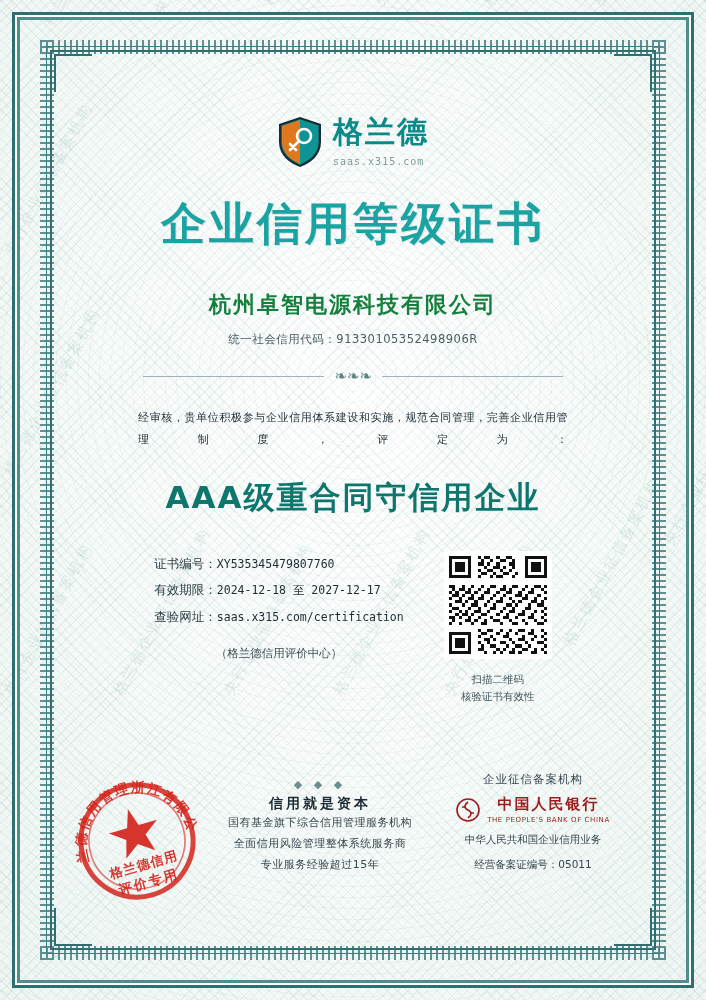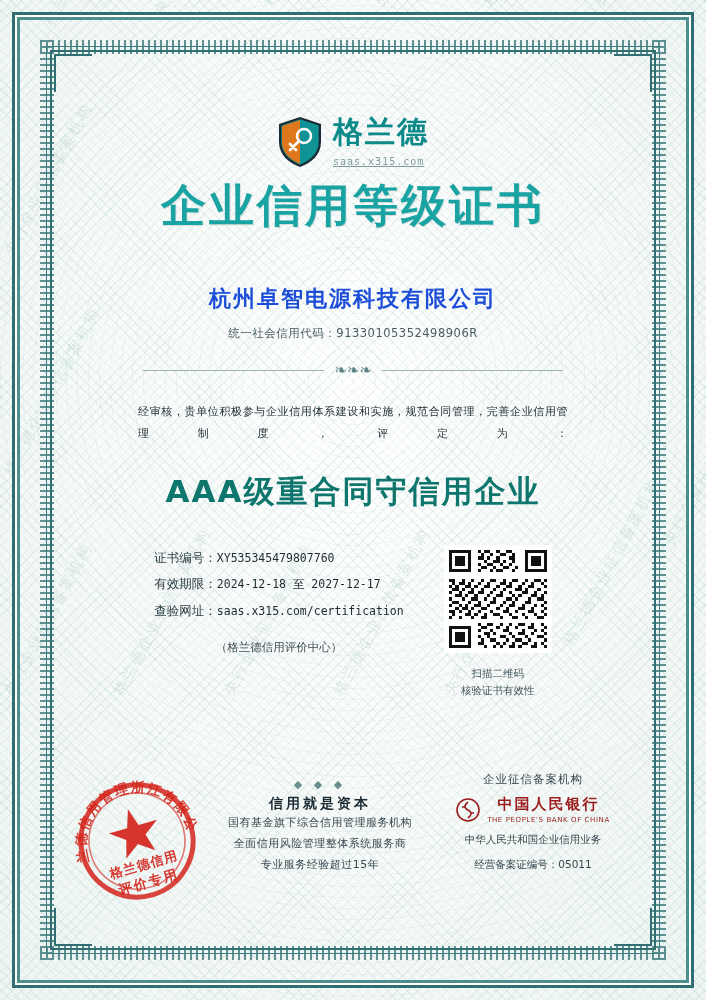--- a/index.html
+++ b/index.html
@@ -117,38 +117,37 @@
     letter-spacing: 2px;
     line-height: 1;
     font-family: "DejaVu Sans", sans-serif;
   }
   .logo-sub {
     font-size: 10px;
     color: #7f9a9a;
     letter-spacing: 1px;
     margin-top: 9px;
     font-family: "DejaVu Sans Mono", monospace;
-    text-decoration: underline;
   }
 
   .cert-title {
-    margin-top: 8px;
+    margin-top: 26px;
     font-size: 45px;
     font-weight: bold;
     color: #1aa3a3;
     letter-spacing: 3px;
     font-family: "DejaVu Sans", sans-serif;
     text-shadow: 1px 1px 0 rgba(0,0,0,0.10);
   }
 
   .company {
-    margin-top: 48px;
+    margin-top: 36px;
     font-size: 22px;
     font-weight: bold;
-    color: #1d4ed8;
+    color: #15803d;
     letter-spacing: 2px;
     font-family: "DejaVu Sans", sans-serif;
   }
   .uscc {
     margin-top: 12px;
     font-size: 11.5px;
     color: #4a5c63;
     letter-spacing: 0.5px;
     font-family: "DejaVu Sans", sans-serif;
   }

